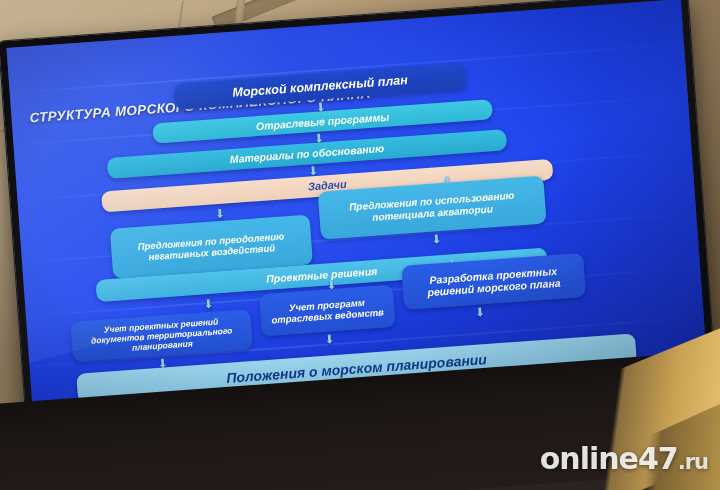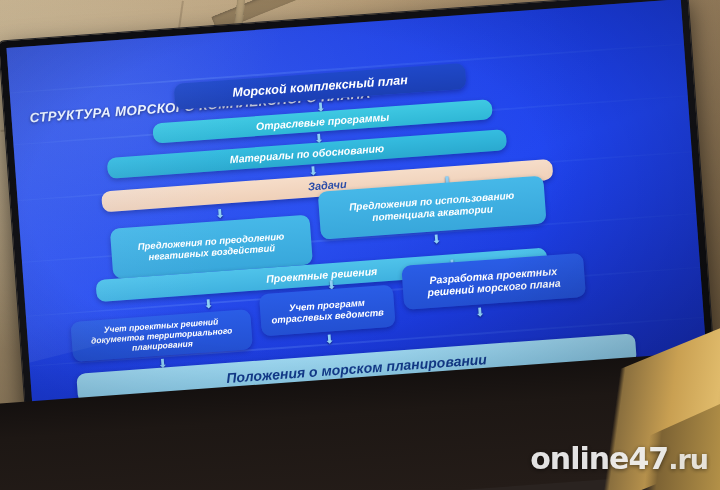--- a/index.html
+++ b/index.html
@@ -152,21 +152,21 @@
   }
 
   
   .watermark{
     position:absolute;right:12px;bottom:14px;
     font-size:30px;font-weight:700;letter-spacing:-1px;
     color:#f2f2f2;opacity:.93;
     text-shadow:0 1px 4px rgba(0,0,0,.55);
     font-family:"DejaVu Sans", sans-serif;
   }
-  .watermark .suffix{font-size:27px;opacity:.92;}
+  .watermark .suffix{font-size:21px;opacity:.92;}
 </style>
 </head>
 <body>
 
 <div id="root">
 
   <div class="wall"></div>
   <div class="wall-seam" style="left:168px;top:0;width:2px;height:200px;transform:rotate(8deg);"></div>
   <div class="wall-seam" style="left:0px;top:118px;width:230px;height:2px;transform:rotate(-6deg);"></div>
   <div class="wall-seam" style="left:30px;top:300px;width:120px;height:2px;transform:rotate(-4deg);"></div>

